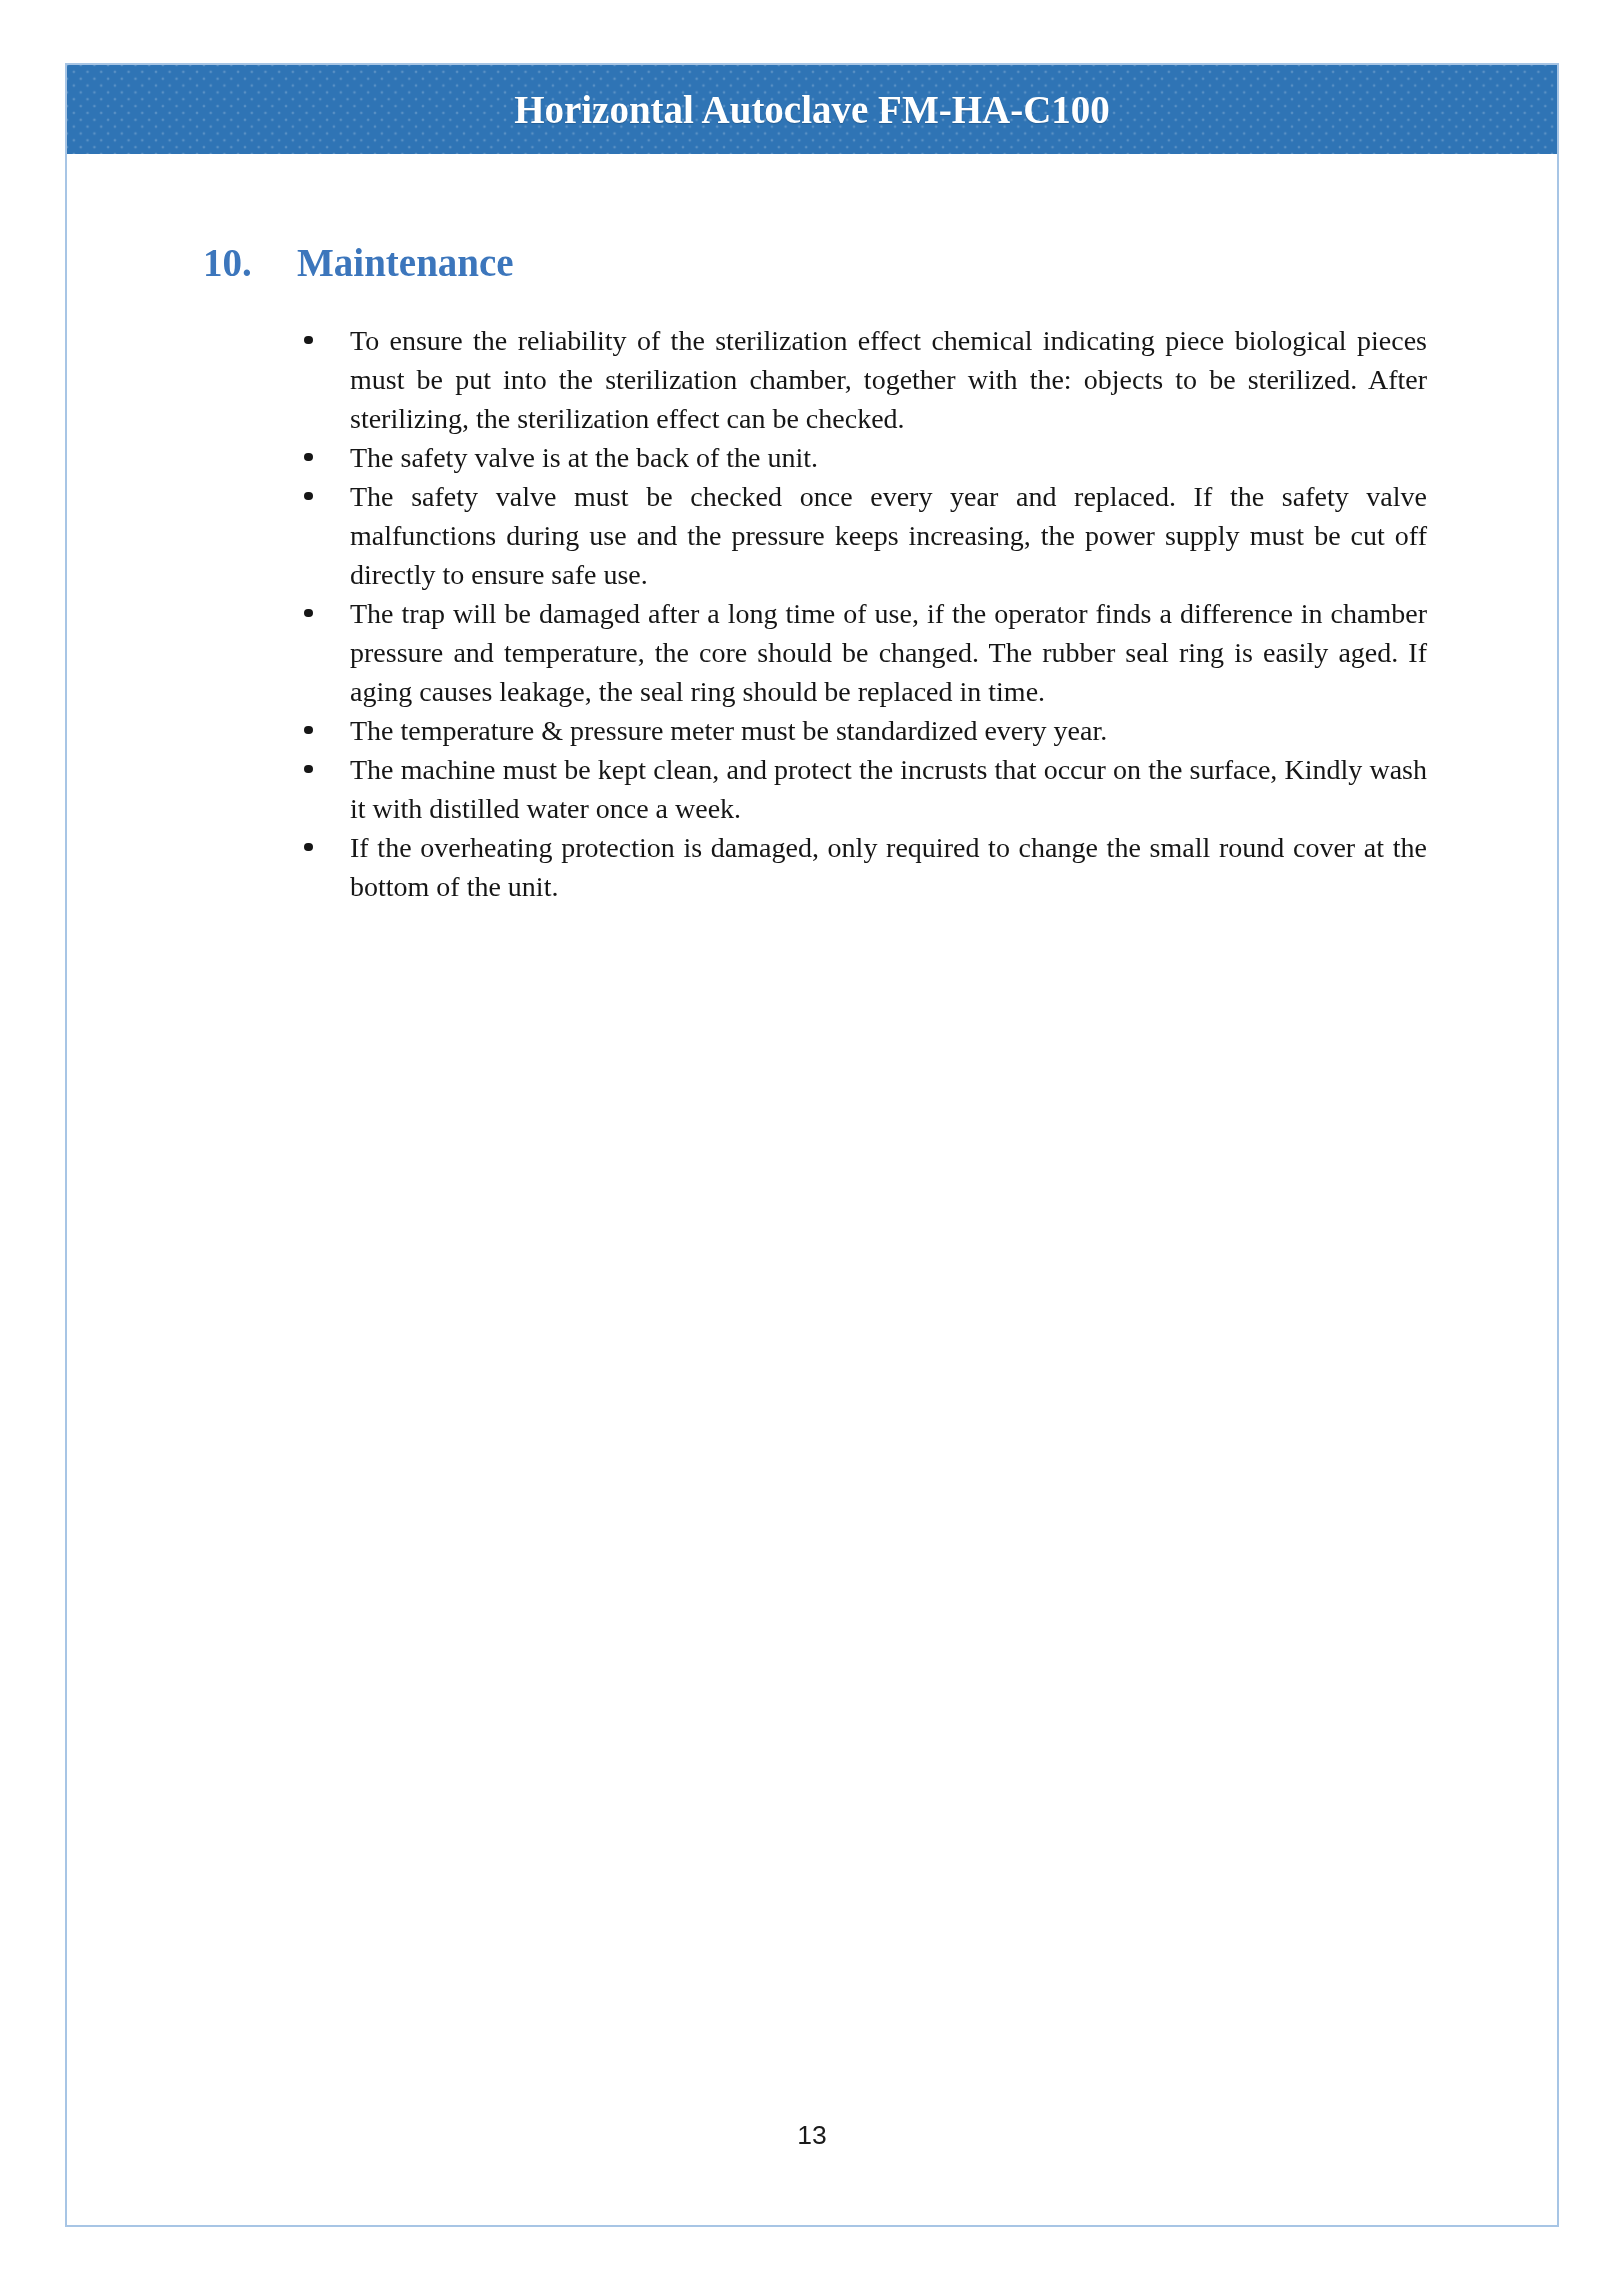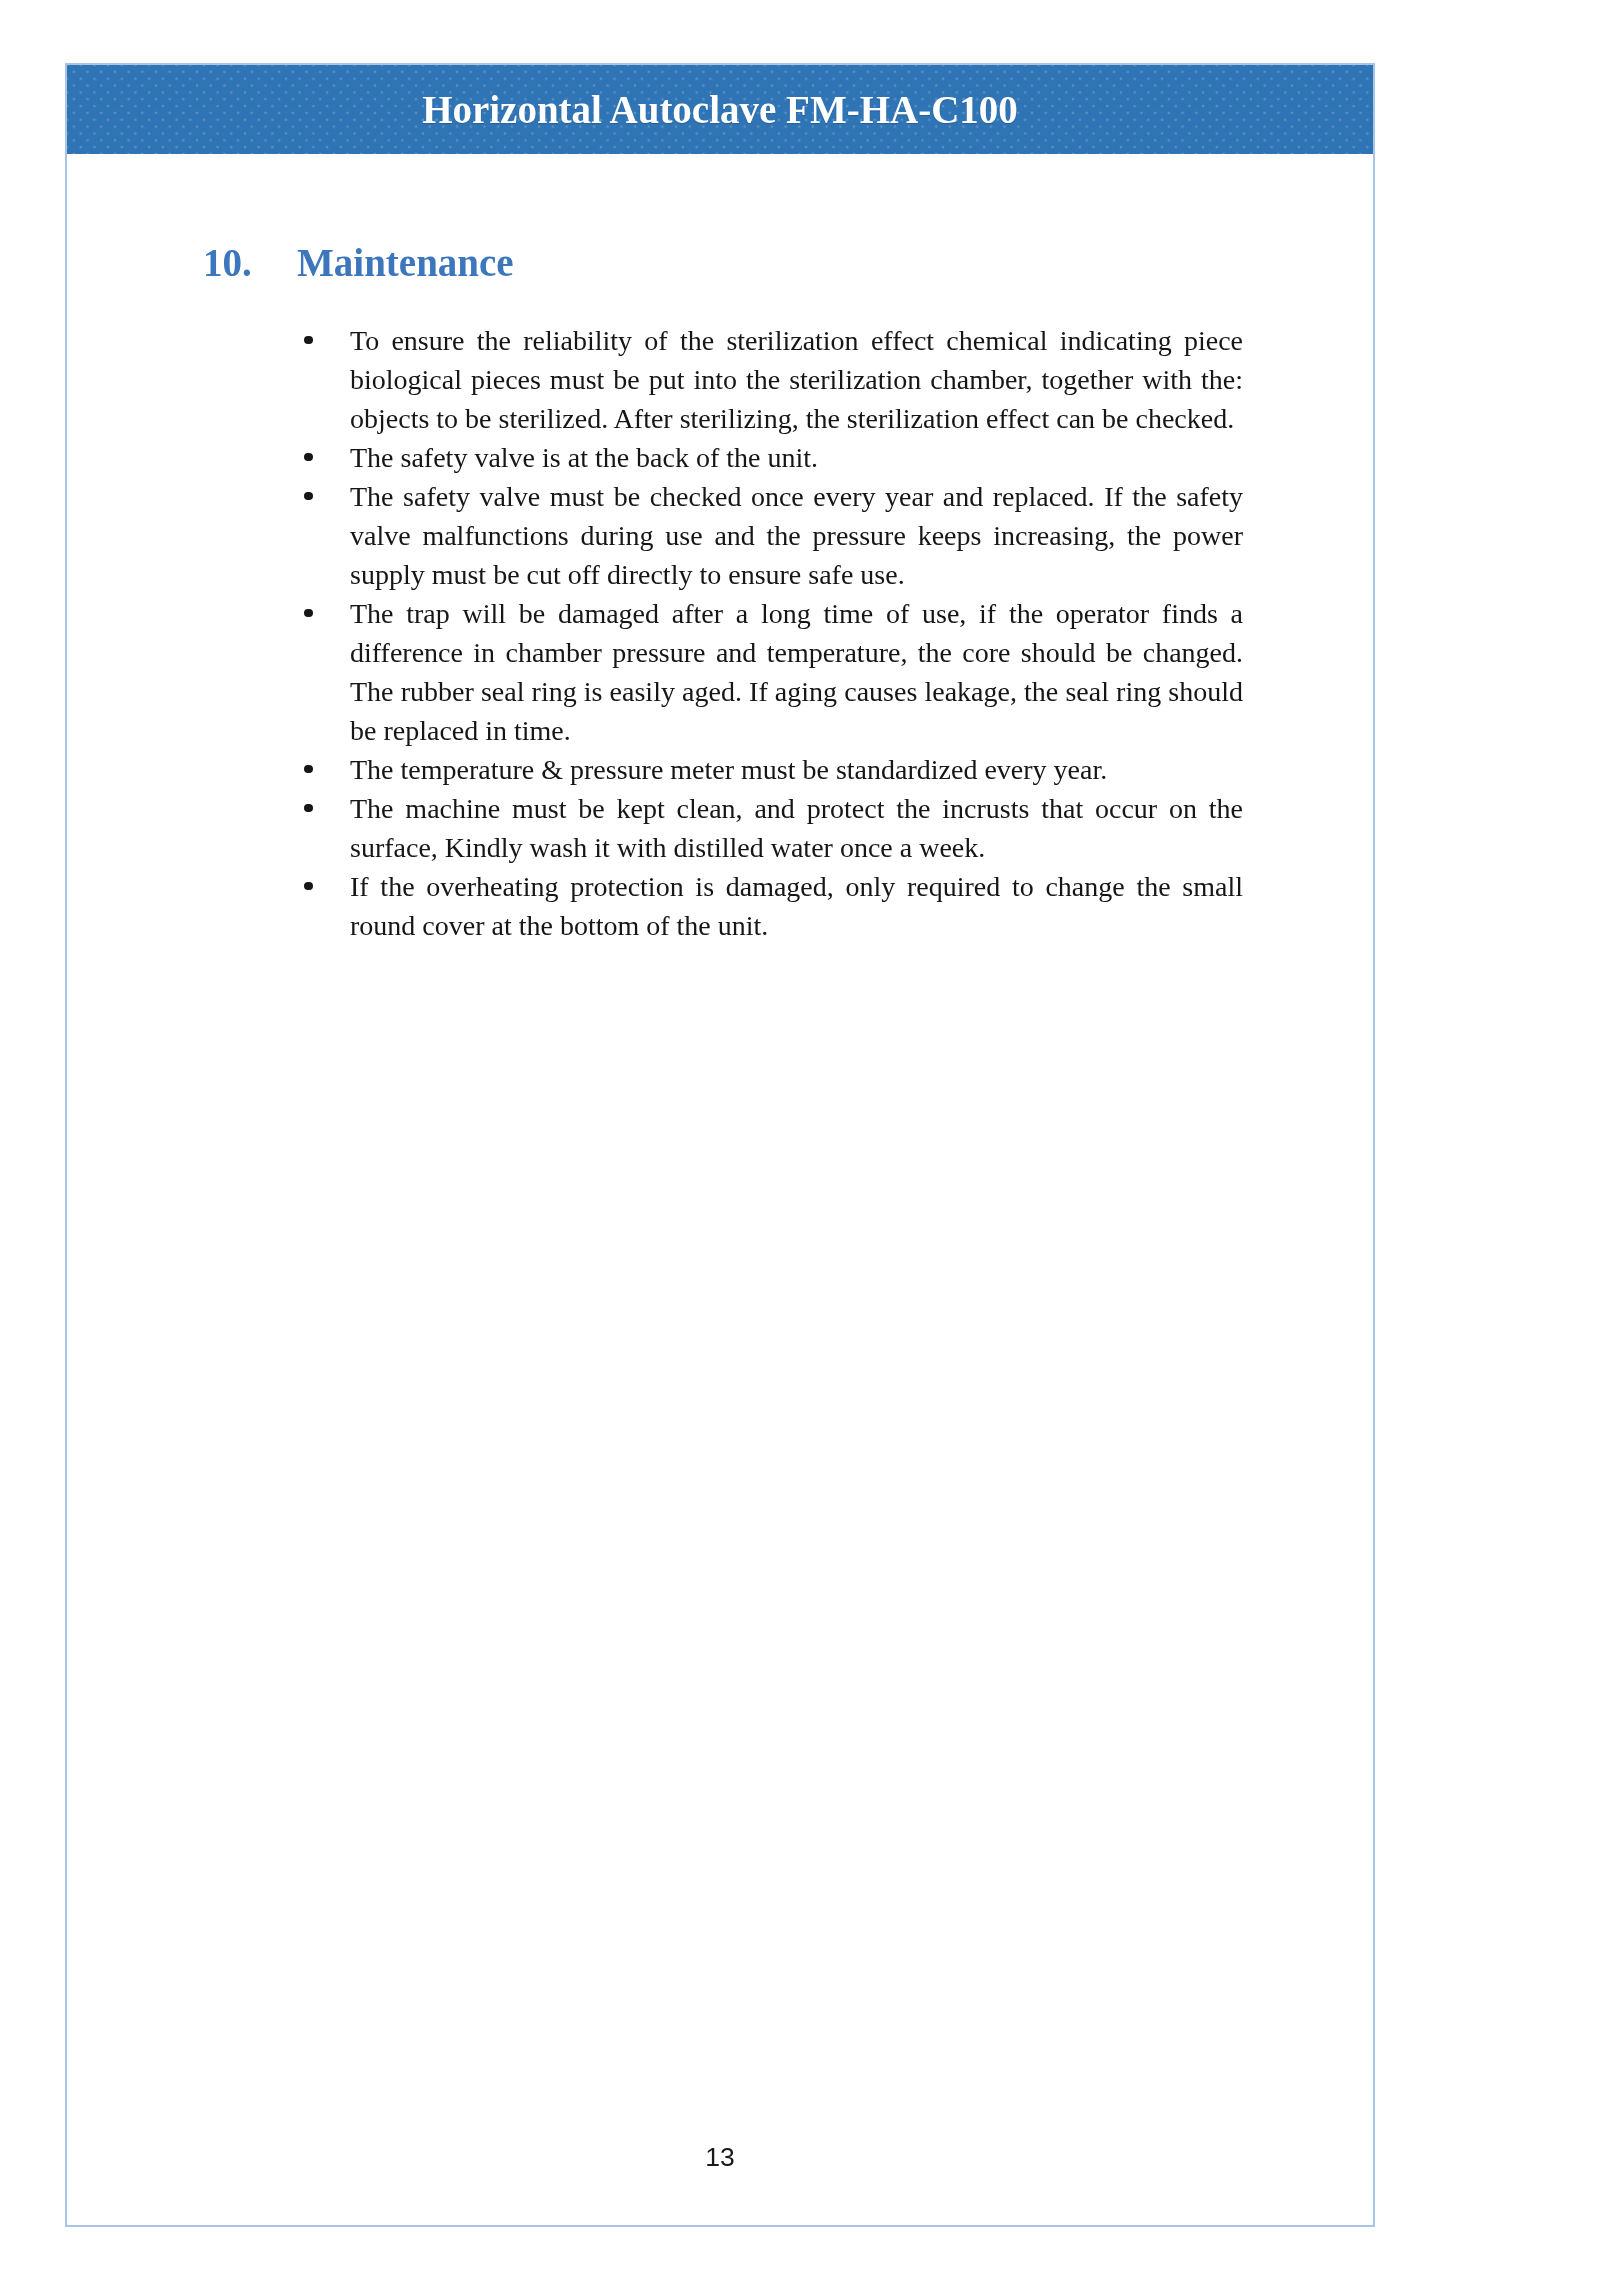--- a/index.html
+++ b/index.html
@@ -10,21 +10,21 @@
   }
   *{margin:0;padding:0;box-sizing:border-box;}
   html,body{width:1621px;height:2293px;background:#ffffff;}
   body{
     font-family:"Liberation Serif","DejaVu Serif",serif;
     position:relative;
   }
   .page-frame{
     position:absolute;
     left:65px; top:63px;
-    width:1310px; height:2164px;
+    width:1494px; height:2164px;
     border:2px solid var(--page-border);
     background:#ffffff;
   }
   .banner{
     height:89px;
     background-color:var(--banner-blue);
     background-image:
       radial-gradient(circle, rgba(255,255,255,0.20) 1px, transparent 1.7px),
       radial-gradient(circle, rgba(255,255,255,0.20) 1px, transparent 1.7px);
     background-size:13.7px 13.7px;
@@ -71,21 +71,21 @@
     top:14.7px;
     width:8.8px;
     height:8.8px;
     border-radius:50%;
     background:var(--body-text);
     display:inline-block;
   }
   .page-number{
     position:absolute;
     left:0; right:0;
-    bottom:52px;
+    bottom:74px;
     text-align:center;
     font-family:"Liberation Sans","DejaVu Sans",sans-serif;
     font-size:26.5px;
     color:#1a1a1a;
   }
 </style>
 </head>
 <body>
 
 <div class="page-frame">

